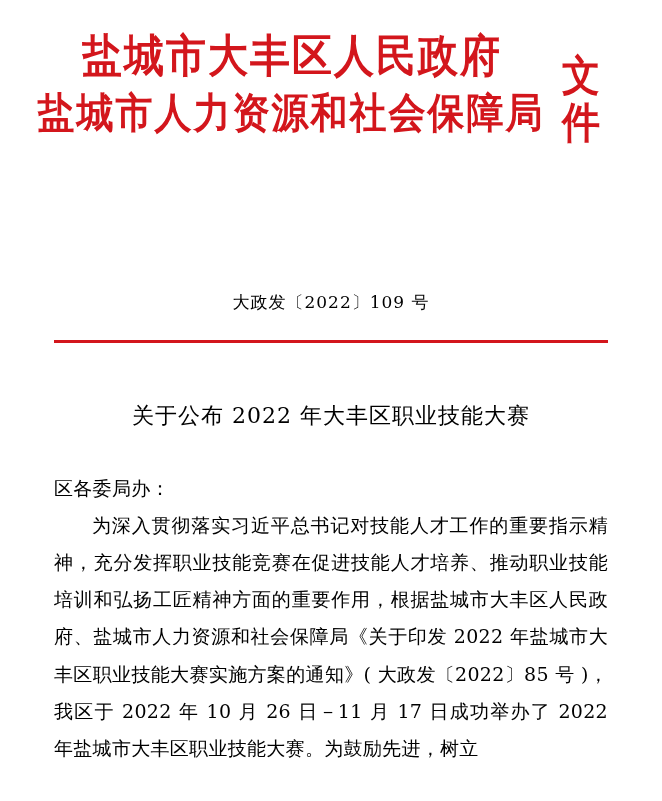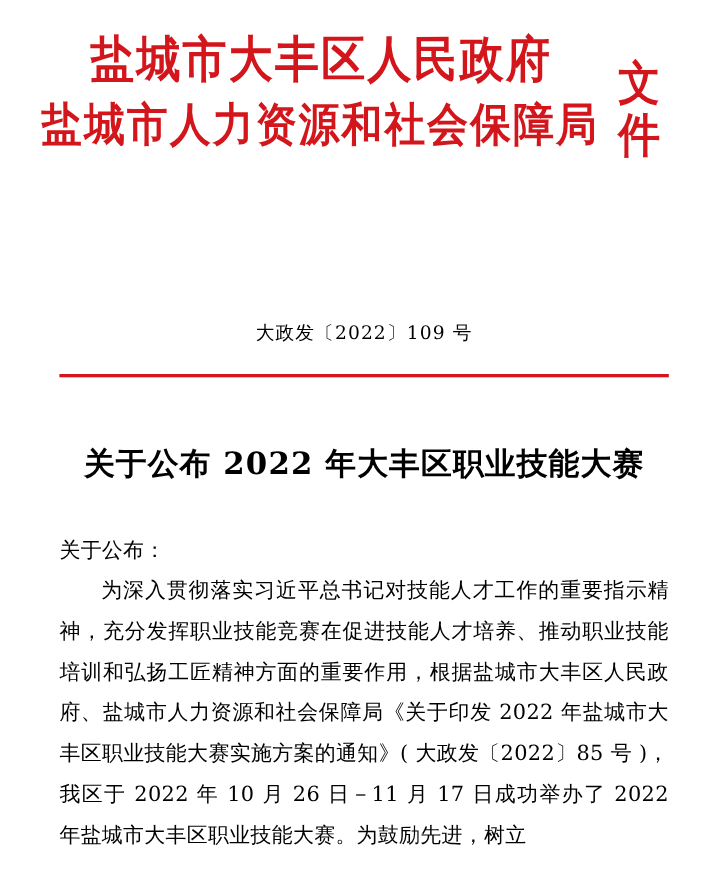--- a/index.html
+++ b/index.html
@@ -89,22 +89,22 @@
     background: #d3161c;
     margin: 26px 54px 0 54px;
   }
 
   
   .title-block {
     margin-top: 52px;
     text-align: center;
   }
   .title-line {
-    font-size: 28px;
-    font-weight: bold;
+    font-size: 22px;
+    font-weight: normal;
     letter-spacing: 1px;
     line-height: 1.9;
     color: #000;
     margin-top: 20px;
   }
 
   
   .body-block {
     margin: 34px 54px 0 54px;
     font-size: 19px;
@@ -135,17 +135,17 @@
 
   <div class="doc-number">大政发〔2022〕109 号</div>
 
   <div class="red-rule"></div>
 
   <div class="title-block">
     <div class="title-line">关于公布 2022 年大丰区职业技能大赛</div>
   </div>
 
   <div class="body-block">
-    <p class="body-para">关于公布：</p>
+    <p class="body-para">区各委局办：</p>
     <p class="body-para indent2">为深入贯彻落实习近平总书记对技能人才工作的重要指示精神，充分发挥职业技能竞赛在促进技能人才培养、推动职业技能培训和弘扬工匠精神方面的重要作用，根据盐城市大丰区人民政府、盐城市人力资源和社会保障局《关于印发 2022 年盐城市大丰区职业技能大赛实施方案的通知》( 大政发〔2022〕85 号 )，我区于 2022 年 10 月 26 日－11 月 17 日成功举办了 2022 年盐城市大丰区职业技能大赛。为鼓励先进，树立</p>
   </div>
 
 </div>
 
 </body></html>

